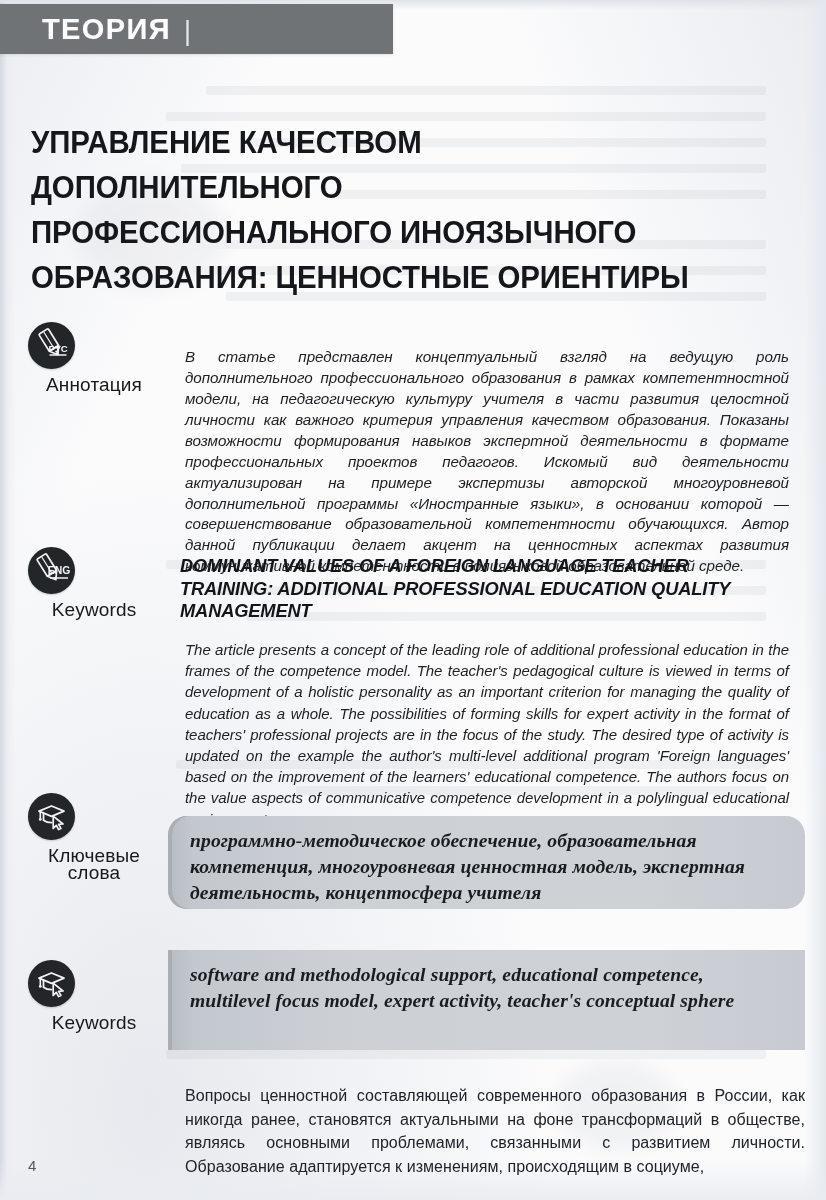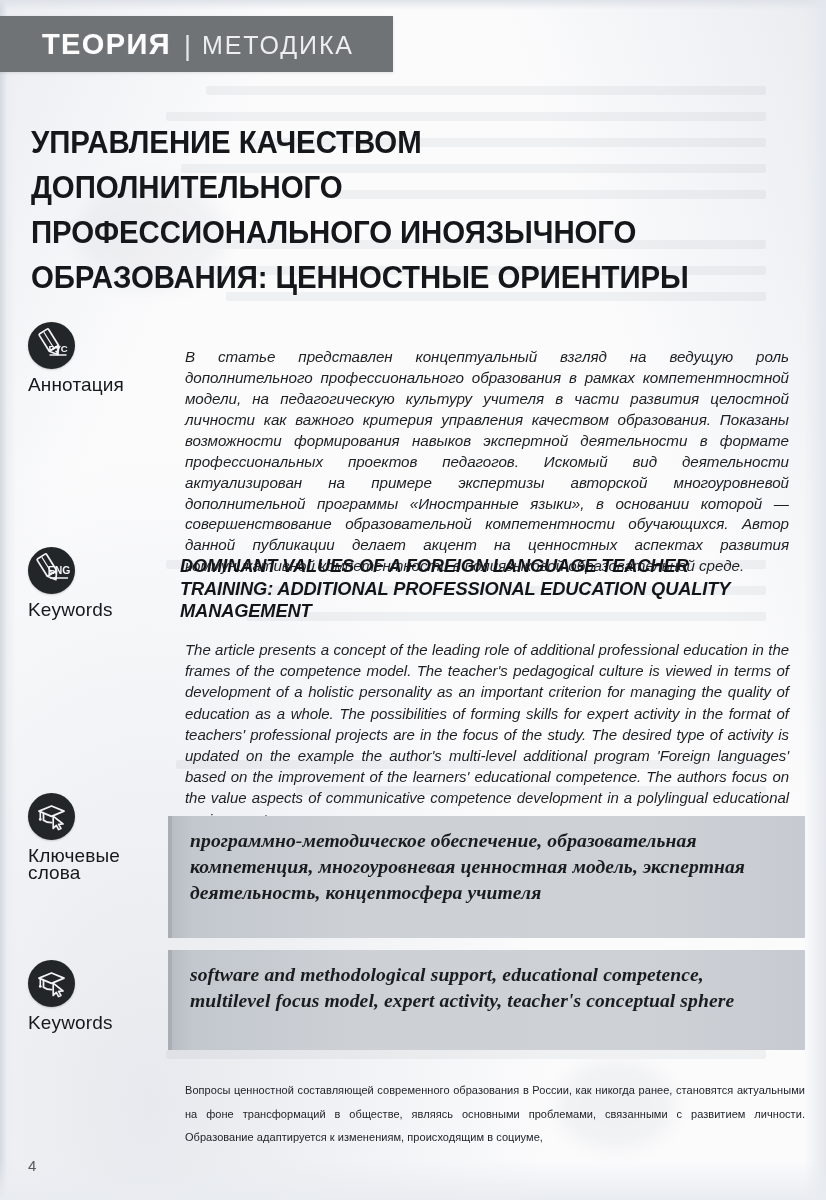--- a/index.html
+++ b/index.html
@@ -62,23 +62,23 @@
     position: absolute;
     border-radius: 50%;
     background: #8b929c;
     filter: blur(9px);
   }
 
   
   .rubric-band {
     position: absolute;
     left: 0;
-    top: 16px;
+    top: 4px;
     width: 393px;
-    height: 56px;
+    height: 50px;
     background: #6f7376;
     display: flex;
     align-items: center;
     box-shadow: 0 1px 3px rgba(0,0,0,0.10);
     text-align: center;
   }
   .rubric-band .rub-inner {
     display: flex;
     align-items: baseline;
     margin-left: 42px;
@@ -119,21 +119,21 @@
     transform: scaleX(0.965);
     transform-origin: left top;
   }
   .article-title .tline { display: block; white-space: nowrap; }
 
   
   .marker {
     position: absolute;
     left: 28px;
     width: 132px;
-    text-align: left;
+    text-align: center;
   }
   .marker .badge {
     width: 47px;
     height: 47px;
     border-radius: 50%;
     background: #232629;
     position: relative;
     display: block;
     box-shadow: 0 1px 2px rgba(0,0,0,0.18);
   }
@@ -203,30 +203,30 @@
   .kw-block .kw-text {
     padding: 12px 22px 14px 22px;
     font-family: "Liberation Serif", serif;
     font-style: italic;
     font-weight: bold;
     font-size: 19.6px;
     line-height: 26.2px;
     color: #1a1d20;
     letter-spacing: 0.1px;
   }
-  #kw-block-ru { top: 816px; height: 122px; }
+  #kw-block-ru { top: 816px; height: 93px; border-radius: 19px; }
   #kw-block-en { top: 950px; height: 100px; }
 
   
   .txt-body {
     position: absolute;
     left: 185px;
     top: 1068px;
     width: 620px;
-    font-size: 11px;
+    font-size: 16px;
     line-height: 23.6px;
     color: #20242a;
     text-align: justify;
     letter-spacing: 0.05px;
   }
 
   
   .folio {
     position: absolute;
     left: 28px;
@@ -262,21 +262,20 @@
 
   <div class="paper-edge-left"></div>
   <div class="paper-edge-top"></div>
   <div class="paper-edge-right"></div>
   <div class="paper-edge-bottom"></div>
 
   <div class="rubric-band">
     <div class="rub-inner">
       <span class="rubric-primary">ТЕОРИЯ</span>
       <span class="rubric-sep">|</span>
-      <span class="rubric-secondary">МЕТОДИКА</span>
     </div>
   </div>
 
   <h1 class="article-title">
     <span class="tline">УПРАВЛЕНИЕ КАЧЕСТВОМ</span>
     <span class="tline">ДОПОЛНИТЕЛЬНОГО</span>
     <span class="tline">ПРОФЕССИОНАЛЬНОГО ИНОЯЗЫЧНОГО</span>
     <span class="tline">ОБРАЗОВАНИЯ: ЦЕННОСТНЫЕ ОРИЕНТИРЫ</span>
   </h1>
 

